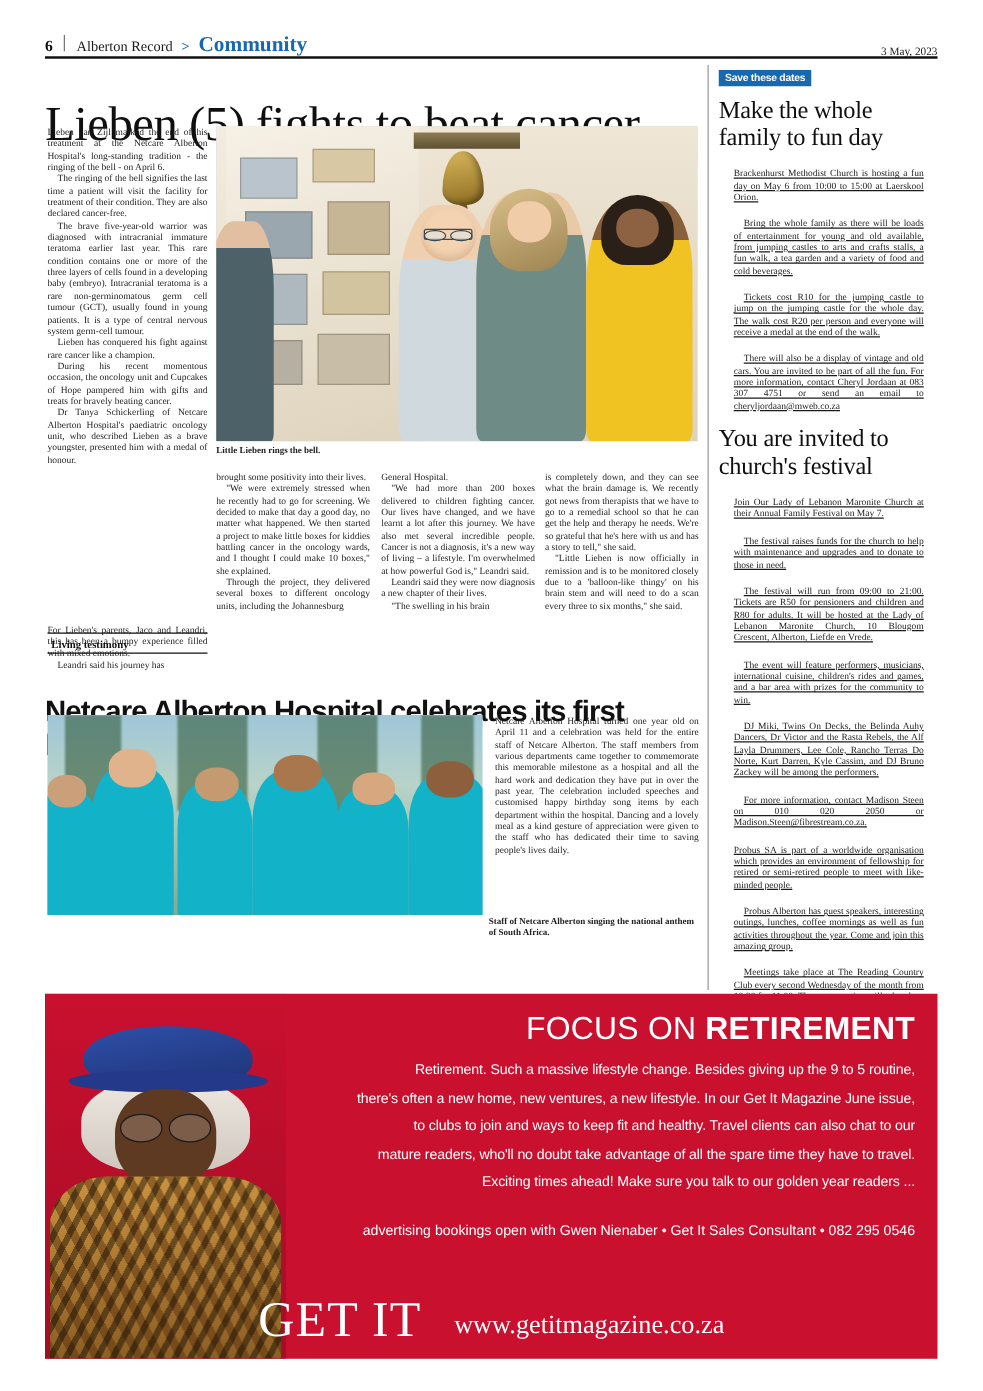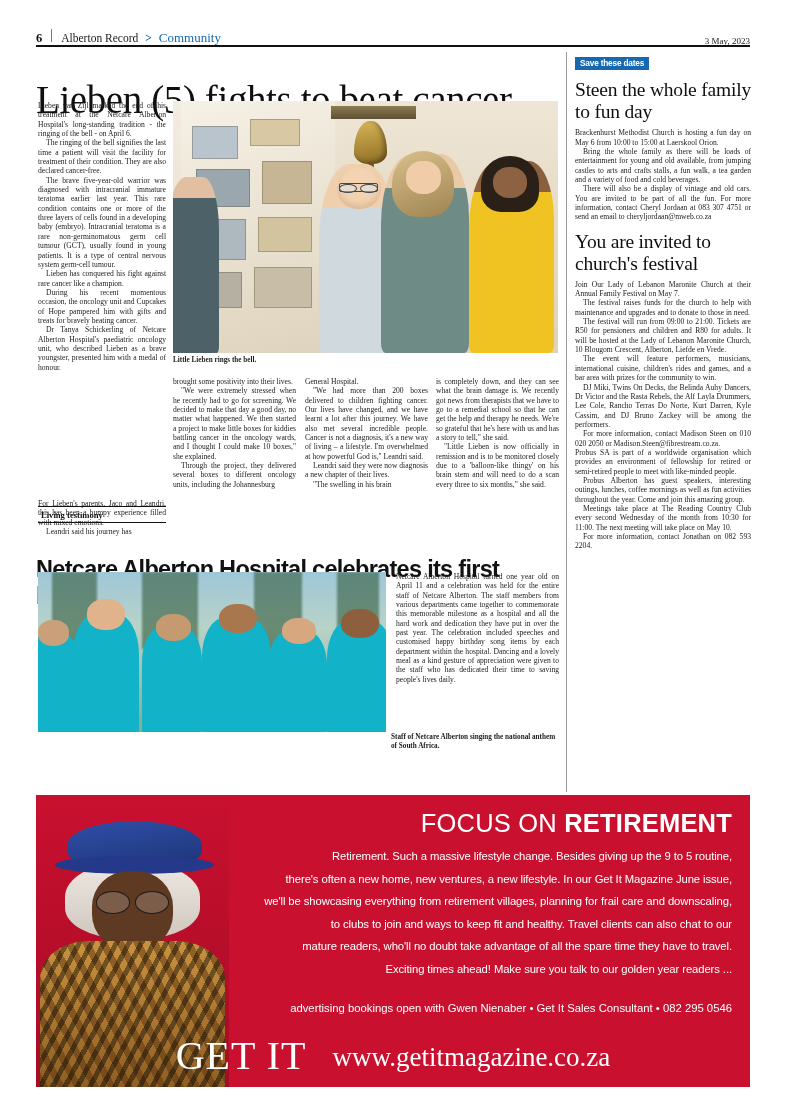--- a/index.html
+++ b/index.html
@@ -16,21 +16,21 @@
   
   .masthead {
     position:absolute; left:36px; top:24px; width:714px; height:22px;
     display:flex; align-items:flex-end; justify-content:space-between;
   }
   .mast-left { display:flex; align-items:baseline; gap:7px; }
   .mast-pageno { font-weight:bold; font-size:12.5px; letter-spacing:0; }
   .mast-rule { width:1px; height:13px; background:#777; display:inline-block; margin:0 2px; }
   .mast-title { font-size:11.5px; color:#1a1a1a; }
   .mast-sep { font-size:11.5px; font-weight:bold; color:#1668b0; }
-  .mast-section { font-size:13px; font-weight:normal; color:#1668b0; }
+  .mast-section { font-size:17px; font-weight:bold; color:#1668b0; }
   .mast-date { font-size:9px; color:#222; }
   .mast-line {
     position:absolute; left:36px; top:45px; width:714px; height:1.6px; background:#111;
   }
 
   
   .a1-head {
     position:absolute; left:36px; top:52px; width:522px;
     font-family:"Liberation Serif", serif;
     font-size:39px; line-height:44px; font-weight:normal;
@@ -91,21 +91,21 @@
     font-size:8.3px; font-weight:bold; padding:2.5px 5px 3px 5px;
     line-height:1; letter-spacing:-0.2px; margin-bottom:5px;
   }
   .sb-h {
     font-family:"Liberation Serif", serif;
     font-size:19.5px; line-height:22px; font-weight:normal;
     color:#0f0f0f; margin:4px 0 5px 0; letter-spacing:-0.2px;
   }
   .sb-h.tight { margin-top:9px; }
   .sb-body { font-size:7.6px; line-height:9.35px; text-align:justify; color:#1b1b1b; }
-  .sb-body p { margin:0; text-indent:8px; }
+  .sb-body p { margin:12px; text-indent:8px;text-decoration:underline; }
   .sb-body p.first { text-indent:0; }
 
   
   .ad {
     position:absolute; left:36px; top:795px; width:714px; height:292px;
     background:#c9102f; overflow:hidden;
   }
   .ad-photo {
     position:absolute; left:0; top:0; width:193px; height:292px; overflow:hidden;
   }
@@ -133,21 +133,21 @@
   .ad-logo {
     position:absolute; left:0; right:0; bottom:8px;
     text-align:center; white-space:nowrap;
   }
   .ad-getit {
     font-family:"Liberation Serif", serif;
     font-size:40px; color:#fff; letter-spacing:1px; vertical-align:-3px;text-align:right;
   }
   .ad-url {
     font-family:"Liberation Serif", serif;
-    font-size:27px; color:#fff; letter-spacing:0px; margin-left:26px;
+    font-size:21px; color:#fff; letter-spacing:0px; margin-left:26px;
   }
 
   
   .ph-bellwall {
     position:absolute; inset:0;
     background:
       linear-gradient(100deg, rgba(255,255,255,.25), rgba(255,255,255,0) 45%),
       linear-gradient(180deg,#efe6d6 0%,#e7dcc9 40%,#ded2bd 100%);
   }
   .pw-board {
@@ -384,24 +384,25 @@
   <div class="col a2c1">
     <p class="first">Netcare Alberton Hospital turned one year old on April 11 and a celebration was held for the entire staff of Netcare Alberton. The staff members from various departments came together to commemorate this memorable milestone as a hospital and all the hard work and dedication they have put in over the past year. The celebration included speeches and customised happy birthday song items by each department within the hospital. Dancing and a lovely meal as a kind gesture of appreciation were given to the staff who has dedicated their time to saving people's lives daily.</p>
   </div>
   <div class="a2-cap">Staff of Netcare Alberton singing the national anthem of South Africa.</div>
 
   <div class="vrule" style="left:566px; top:52px; height:740px;"></div>
 
   <div class="sb">
     <div class="sb-badge">Save these dates</div>
 
-    <h3 class="sb-h">Steen the whole family to fun day</h3>
+    <h3 class="sb-h">Make the whole family to fun day</h3>
     <div class="sb-body">
       <p class="first">Brackenhurst Methodist Church is hosting a fun day on May 6 from 10:00 to 15:00 at Laerskool Orion.</p>
       <p>Bring the whole family as there will be loads of entertainment for young and old available, from jumping castles to arts and crafts stalls, a fun walk, a tea garden and a variety of food and cold beverages.</p>
+      <p>Tickets cost R10 for the jumping castle to jump on the jumping castle for the whole day. The walk cost R20 per person and everyone will receive a medal at the end of the walk.</p>
       <p>There will also be a display of vintage and old cars. You are invited to be part of all the fun. For more information, contact Cheryl Jordaan at 083 307 4751 or send an email to cheryljordaan@mweb.co.za</p>
     </div>
 
     <h3 class="sb-h tight">You are invited to church's festival</h3>
     <div class="sb-body">
       <p class="first">Join Our Lady of Lebanon Maronite Church at their Annual Family Festival on May 7.</p>
       <p>The festival raises funds for the church to help with maintenance and upgrades and to donate to those in need.</p>
       <p>The festival will run from 09:00 to 21:00. Tickets are R50 for pensioners and children and R80 for adults. It will be hosted at the Lady of Lebanon Maronite Church, 10 Blougom Crescent, Alberton, Liefde en Vrede.</p>
       <p>The event will feature performers, musicians, international cuisine, children's rides and games, and a bar area with prizes for the community to win.</p>
       <p>DJ Miki, Twins On Decks, the Belinda Auhy Dancers, Dr Victor and the Rasta Rebels, the Alf Layla Drummers, Lee Cole, Rancho Terras Do Norte, Kurt Darren, Kyle Cassim, and DJ Bruno Zackey will be among the performers.</p>
@@ -429,21 +430,20 @@
       </div>
     </div>
 
     <div class="ad-right">
       <div class="ad-title">
         <span>FOCUS ON </span><b>RETIREMENT</b>
       </div>
       <div class="ad-lines">
         <div>Retirement. Such a massive lifestyle change. Besides giving up the 9 to 5 routine,</div>
         <div>there's often a new home, new ventures, a new lifestyle.  In our Get It Magazine June issue,</div>
-        <div>we'll be showcasing everything from retirement villages, planning for frail care and downscaling,</div>
         <div>to clubs to join and ways to keep fit and healthy. Travel clients can also chat to our</div>
         <div>mature readers,  who'll no doubt  take advantage of all the spare time they have to travel.</div>
         <div>Exciting times ahead!  Make sure you talk to our golden year readers ...</div>
       </div>
       <div class="ad-book">advertising bookings open with Gwen Nienaber • Get It Sales Consultant • 082 295 0546</div>
     </div>
 
     <div class="ad-logo">
       <span class="ad-getit">GET IT</span><span class="ad-url">www.getitmagazine.co.za</span>
     </div>

